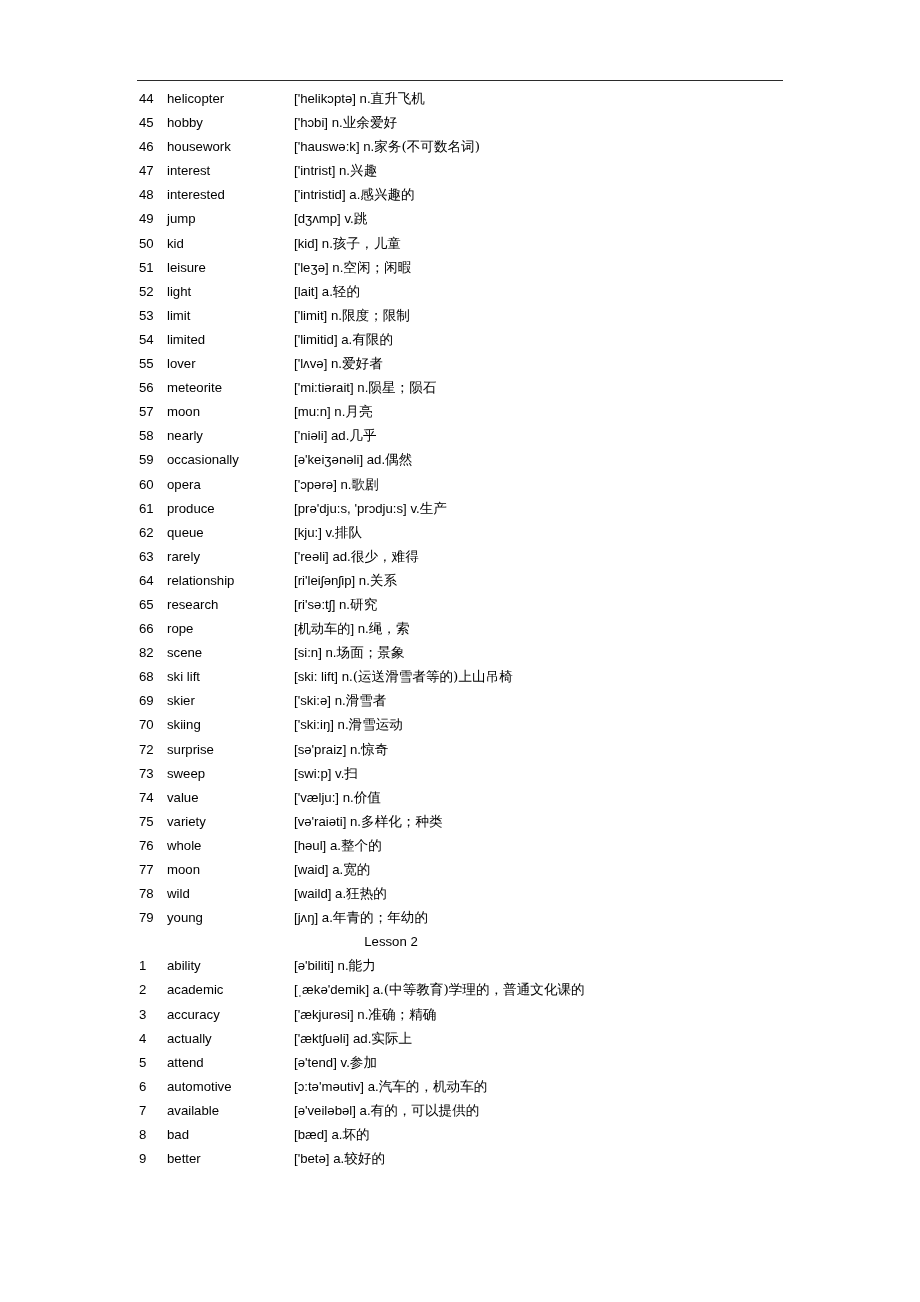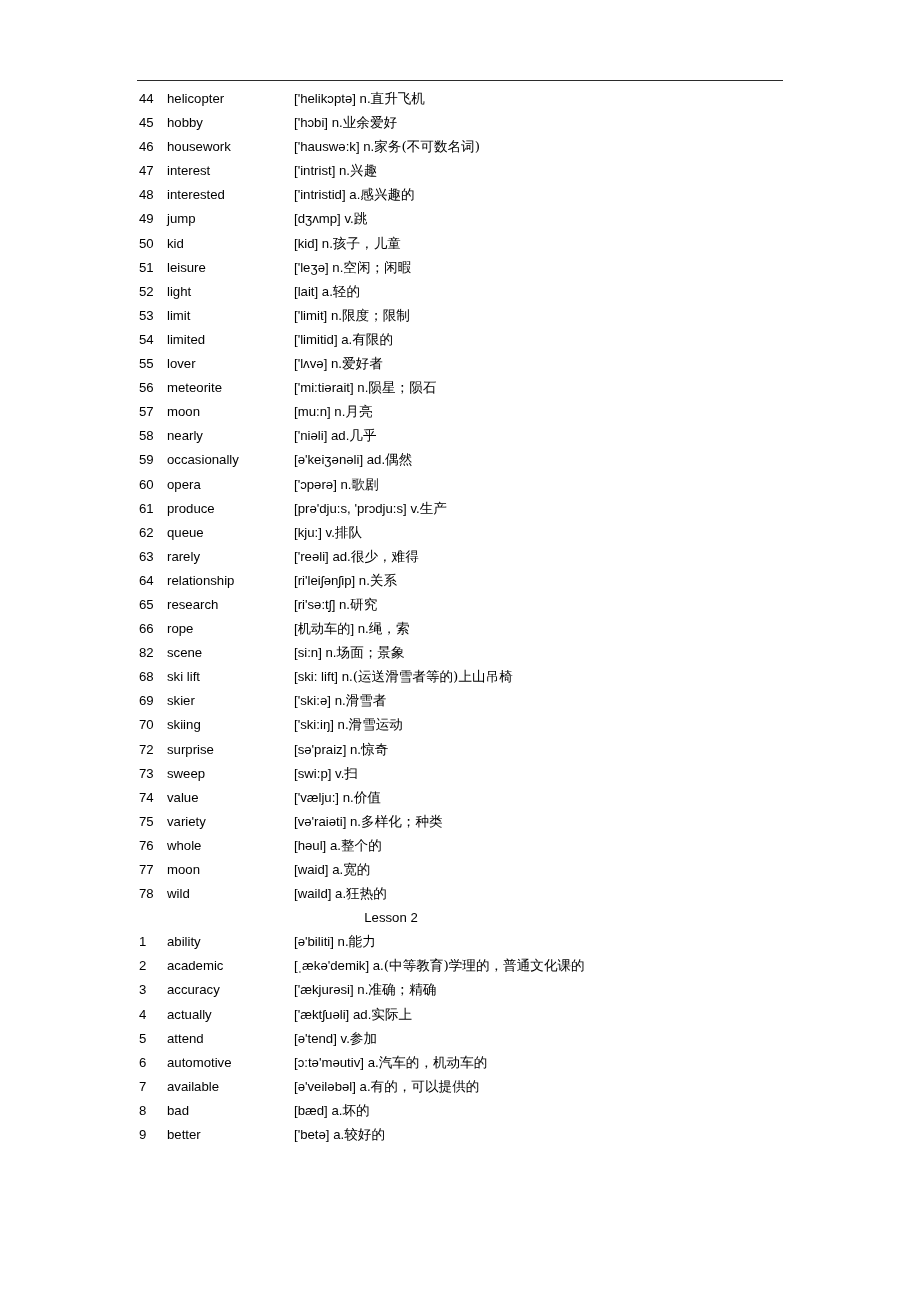--- a/index.html
+++ b/index.html
@@ -257,20 +257,25 @@
       <div class="entry">
         <span class="num">77</span>
         <span class="word">moon</span>
         <span class="defn"><span>[waid]</span> <span>a.</span><span class="cn">宽的</span></span>
       </div>
       <div class="entry">
         <span class="num">78</span>
         <span class="word">wild</span>
         <span class="defn"><span>[waild]</span> <span>a.</span><span class="cn">狂热的</span></span>
       </div>
+      <div class="entry">
+        <span class="num">79</span>
+        <span class="word">young</span>
+        <span class="defn"><span>[jʌŋ]</span> <span>a.</span><span class="cn">年青的；年幼的</span></span>
+      </div>
       <div class="lesson-head"><span>Lesson 2</span></div>
       <div class="entry">
         <span class="num">1</span>
         <span class="word">ability</span>
         <span class="defn"><span>[ə'biliti]</span> <span>n.</span><span class="cn">能力</span></span>
       </div>
       <div class="entry">
         <span class="num">2</span>
         <span class="word">academic</span>
         <span class="defn"><span>[ˌækə'demik]</span> <span>a.</span><span class="cn">(中等教育)学理的，普通文化课的</span></span>

